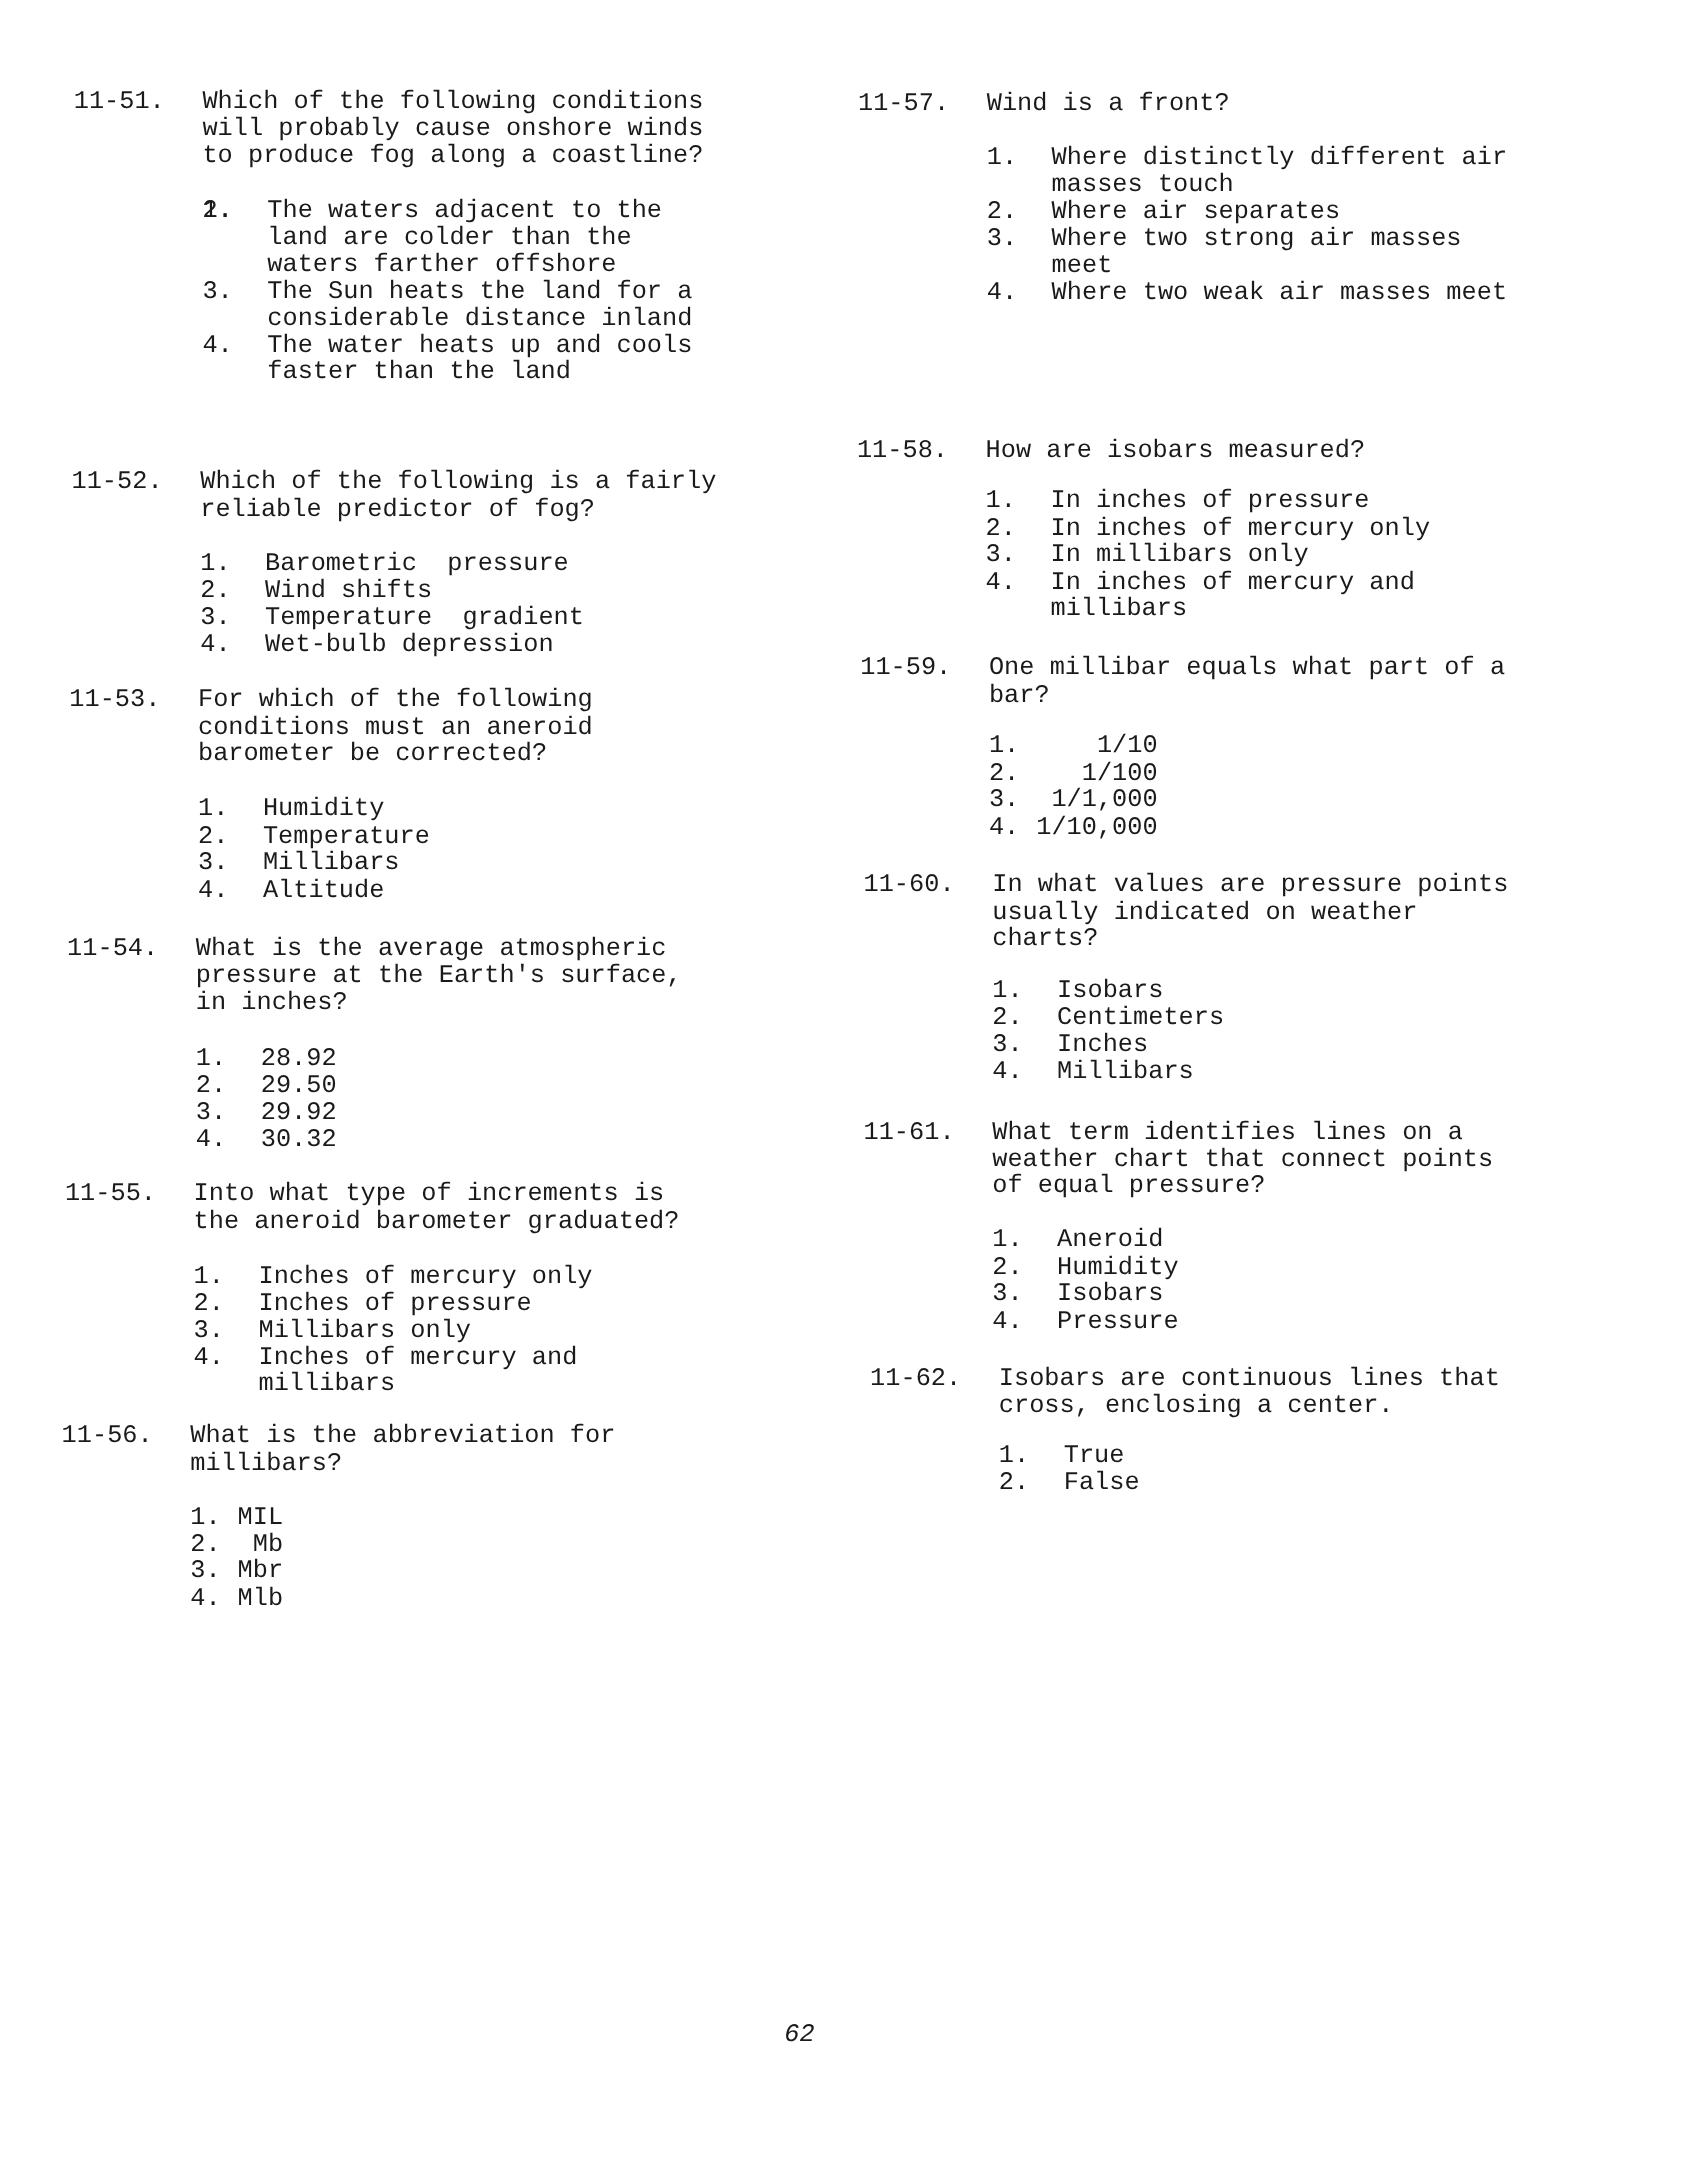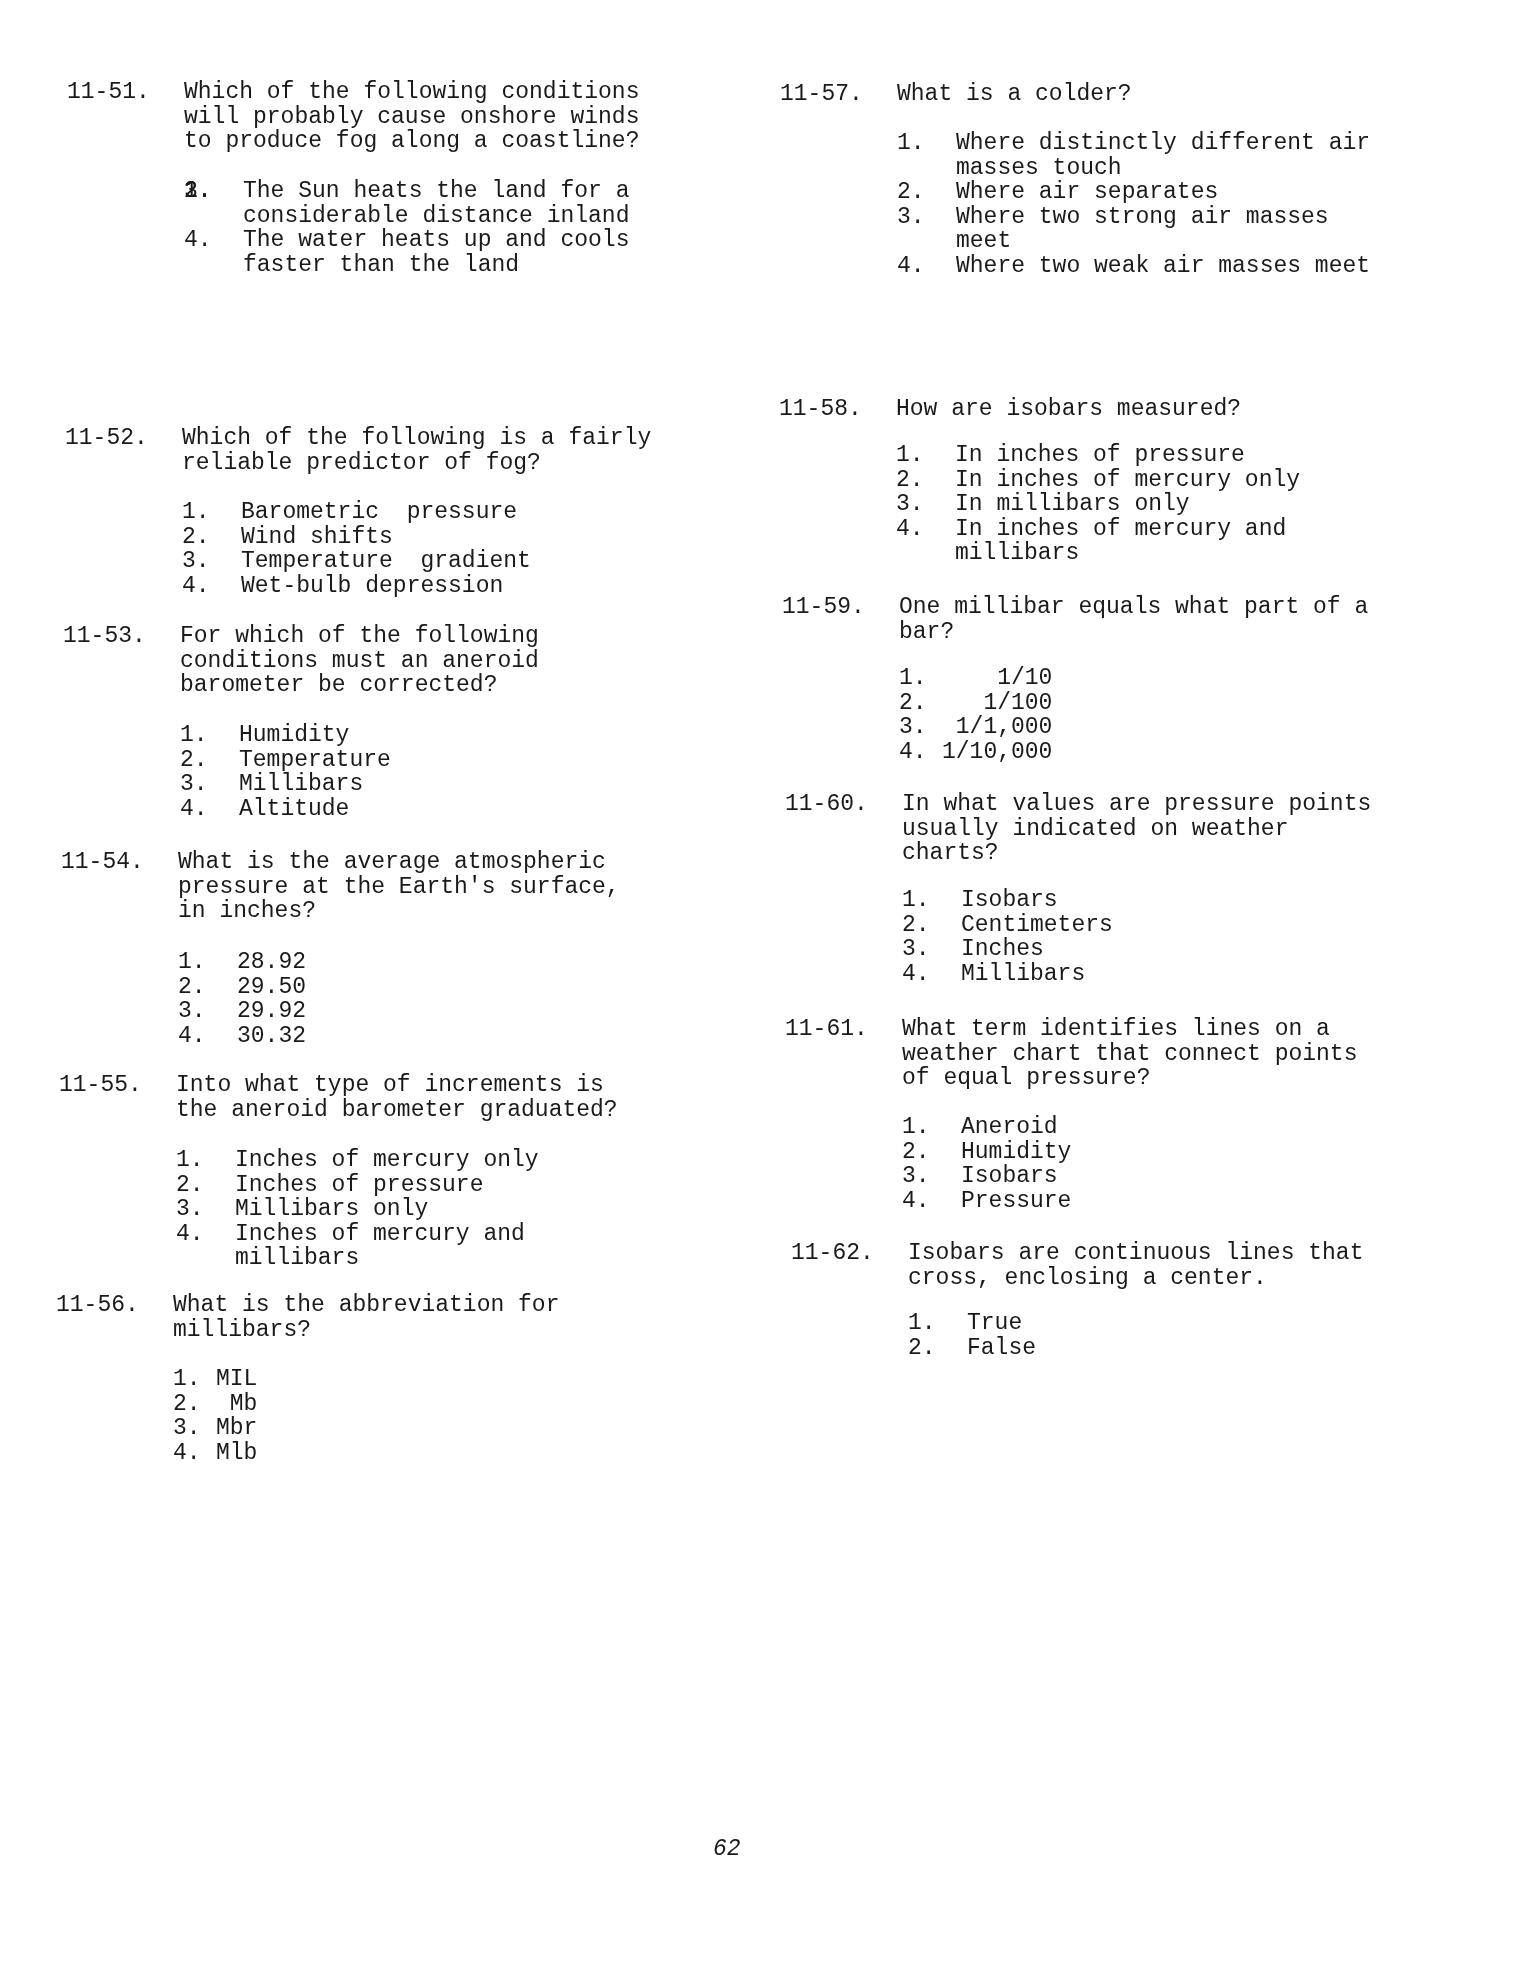--- a/index.html
+++ b/index.html
@@ -66,21 +66,23 @@
 </head>
 <body>
 
 <div class="q" style="left:67px; top:80px;">
   <span class="q-num">11-51.</span>
   <span class="q-stem">Which of the following conditions
 will probably cause onshore winds
 to produce fog along a coastline?</span>
   <ul class="opts" style="top:99px;">
     <li class="opt"><span class="opt-num">1.</span></li>
-    <li class="opt"><span class="opt-num">2.</span></li>
+    <li class="opt"><span class="opt-num">2.</span><span class="opt-text">The waters adjacent to the
+land are colder than the
+waters farther offshore</span></li>
     <li class="opt"><span class="opt-num">3.</span><span class="opt-text">The Sun heats the land for a
 considerable distance inland</span></li>
     <li class="opt"><span class="opt-num">4.</span><span class="opt-text">The water heats up and cools
 faster than the land</span></li>
   </ul>
 </div>
 
 <div class="q" style="left:65px; top:426px;">
   <span class="q-num">11-52.</span>
   <span class="q-stem">Which of the following is a fairly
@@ -139,21 +141,21 @@
   <ul class="opts tight" style="top:74px;">
     <li class="opt"><span class="opt-num">1.</span><span class="opt-text">MIL</span></li>
     <li class="opt"><span class="opt-num">2.</span><span class="opt-text">Mb</span></li>
     <li class="opt"><span class="opt-num">3.</span><span class="opt-text">Mbr</span></li>
     <li class="opt"><span class="opt-num">4.</span><span class="opt-text">Mlb</span></li>
   </ul>
 </div>
 
 <div class="q" style="left:780px; top:82px;">
   <span class="q-num">11-57.</span>
-  <span class="q-stem">What is a colder?</span>
+  <span class="q-stem">Wind is a front?</span>
   <ul class="opts" style="top:49px;">
     <li class="opt"><span class="opt-num">1.</span><span class="opt-text">Where distinctly different air
 masses touch</span></li>
     <li class="opt"><span class="opt-num">2.</span><span class="opt-text">Where air separates</span></li>
     <li class="opt"><span class="opt-num">3.</span><span class="opt-text">Where two strong air masses
 meet</span></li>
     <li class="opt"><span class="opt-num">4.</span><span class="opt-text">Where two weak air masses meet</span></li>
   </ul>
 </div>
 

